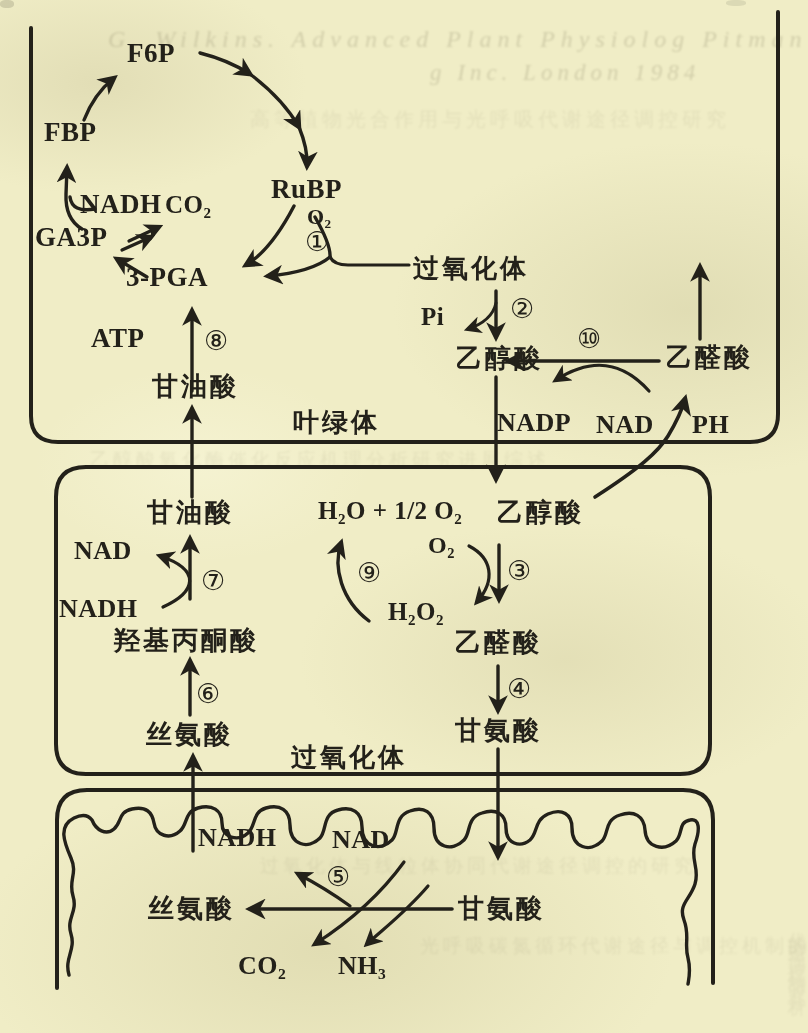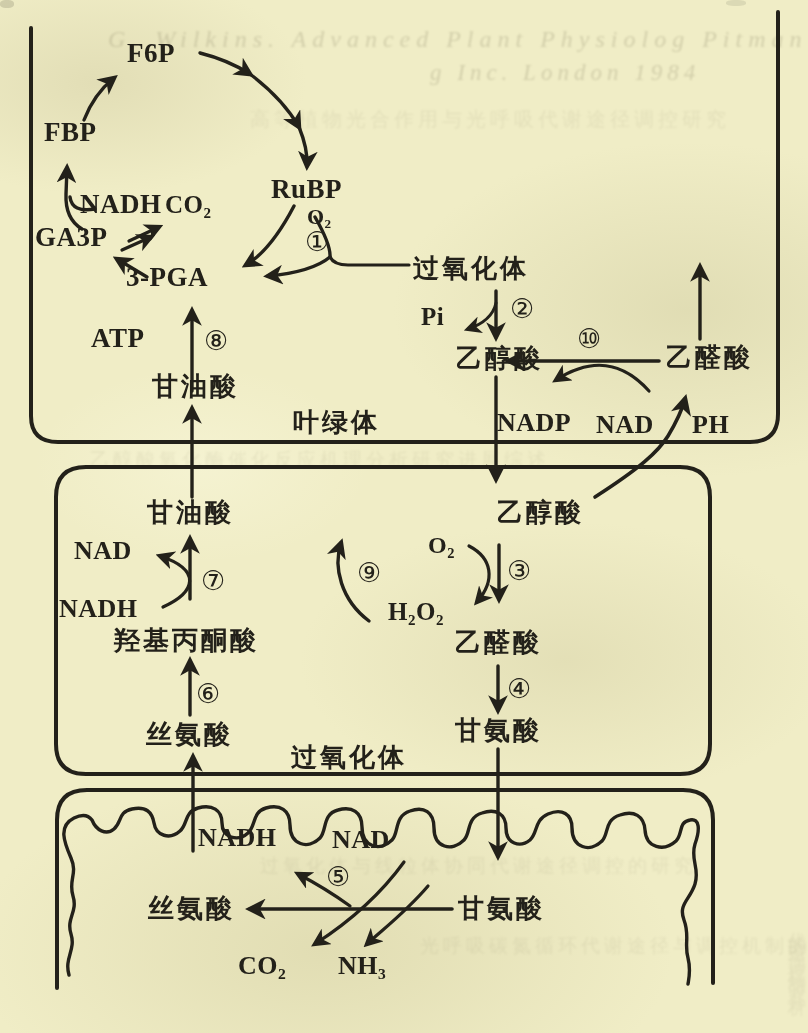--- a/index.html
+++ b/index.html
@@ -158,20 +158,21 @@
 
   <span class="lbl cjk" style="left:147px;top:499px;font-size:26px;">甘油酸</span>
   <span class="lbl latin" style="left:74px;top:538px;font-size:26px;">NAD</span>
   <span class="lbl step" style="left:201px;top:568px;font-size:27px;">⑦</span>
   <span class="lbl latin" style="left:59px;top:596px;font-size:26px;">NADH</span>
   <span class="lbl cjk" style="left:114px;top:627px;font-size:26px;">羟基丙酮酸</span>
   <span class="lbl step" style="left:196px;top:681px;font-size:27px;">⑥</span>
   <span class="lbl cjk" style="left:146px;top:721px;font-size:26px;">丝氨酸</span>
   <span class="lbl cjk" style="left:291px;top:744px;font-size:26px;">过氧化体</span>
 
+  <span class="lbl latin" style="left:318px;top:498px;font-size:25px;">H₂O + 1/2 O₂</span>
   <span class="lbl cjk" style="left:497px;top:499px;font-size:26px;">乙醇酸</span>
   <span class="lbl latin" style="left:428px;top:533px;font-size:24px;">O₂</span>
   <span class="lbl step" style="left:357px;top:560px;font-size:27px;">⑨</span>
   <span class="lbl step" style="left:507px;top:558px;font-size:27px;">③</span>
   <span class="lbl latin" style="left:388px;top:599px;font-size:25px;">H₂O₂</span>
   <span class="lbl cjk" style="left:455px;top:629px;font-size:26px;">乙醛酸</span>
   <span class="lbl step" style="left:507px;top:676px;font-size:27px;">④</span>
   <span class="lbl cjk" style="left:455px;top:717px;font-size:26px;">甘氨酸</span>
 
   <span class="lbl latin" style="left:198px;top:825px;font-size:26px;">NADH</span>

